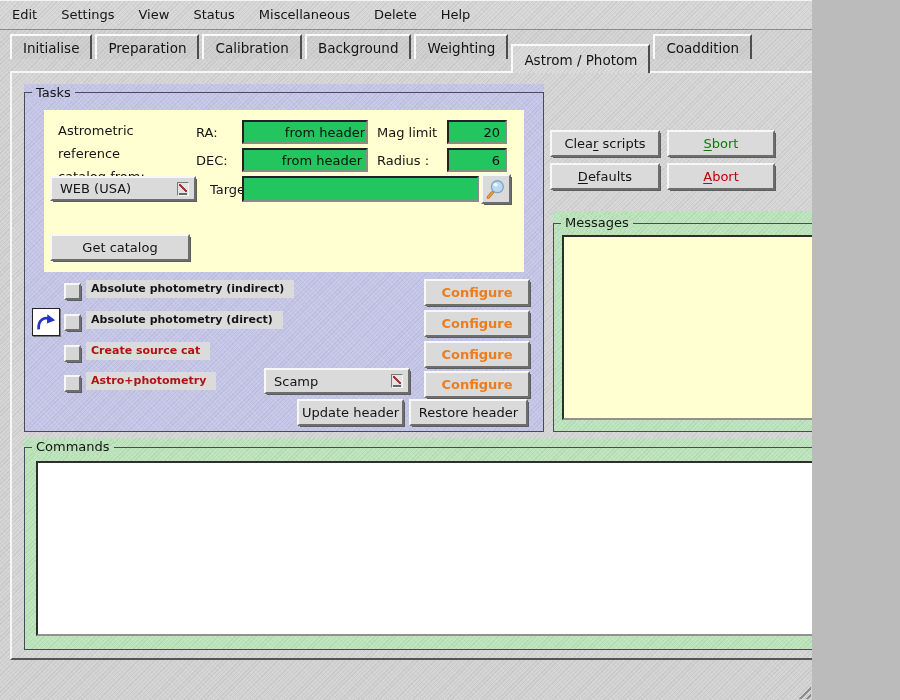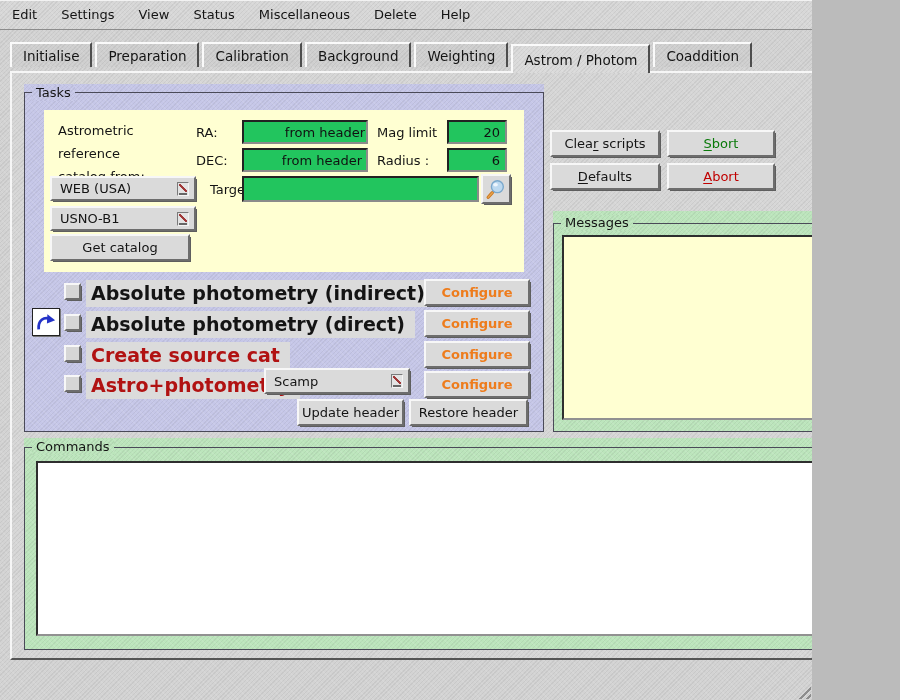--- a/index.html
+++ b/index.html
@@ -11,21 +11,21 @@
         repeating-linear-gradient(-45deg,rgba(70,70,70,.08) 0 1px,rgba(70,70,70,0) 1px 3px)}
 
   
   .menubar{position:absolute;left:0;top:0;width:900px;height:30px;background-color:#d7d7d7;
            border-bottom:1px solid #8c8c8c;box-shadow:inset 0 1px 0 #f2f2f2;
            display:flex;align-items:center}
   .mitem{padding:0 12px;white-space:nowrap}
 
   
   .tabbar{position:absolute;left:10px;top:44px;height:29px;display:flex;align-items:flex-end;z-index:6}
-  .tab{height:25px;margin-right:3px;margin-bottom:6px;padding:0 11px;display:flex;align-items:center;
+  .tab{height:25px;margin-right:3px;margin-bottom:14px;padding:0 11px;display:flex;align-items:center;
        background-color:#cfcfcf;border:2px solid;border-color:#fafafa #4d4d4d #4d4d4d #fafafa;
        border-bottom:none;white-space:nowrap;font-size:13.5px}
   .tab.active{height:29px;margin-bottom:0;background-color:#dadada;position:relative;z-index:7}
 
   .mainframe{position:absolute;left:10px;top:71px;width:880px;height:589px;background-color:#d6d6d6;
              border:2px solid;border-color:#f6f6f6 #555 #555 #f6f6f6}
 
   
   .gbox{position:absolute}
   .lav{background-color:#c6c7e8}
@@ -57,21 +57,21 @@
   .ind{position:absolute;right:5px;top:50%;transform:translateY(-50%);width:12px;height:14px;
        background:#e3e3e3;border:1px solid;border-color:#7a7a7a #f4f4f4 #f4f4f4 #7a7a7a}
   .ind::after{content:"";position:absolute;left:1px;top:1px;right:1px;bottom:3px;
        background:linear-gradient(to top right,transparent 42%,#a03838 42% 58%,transparent 58%)}
   .ind::before{content:"";position:absolute;left:1px;right:1px;bottom:0;height:2px;background:#666}
 
   .cb{position:absolute;width:17px;height:17px;background:#d6d6d6;border:2px solid;
       border-color:#f7f7f7 #6d6d6d #6d6d6d #f7f7f7;box-shadow:2px 2px 0 -1px #5e5e5e}
 
   .strip{position:absolute;background:#dbdbdb;padding:2px 10px 3px 5px;font-weight:700;
-         white-space:nowrap;font-size:19px}
+         white-space:nowrap;font-size:11px}
   .strip.red{color:#b11212}
 
   .sunkbox{position:absolute;border:2px solid;border-color:#2e2e2e #919191 #919191 #2e2e2e}
 
   .arrowbtn{position:absolute;width:28px;height:28px;background:#fff;border:1px solid #222;
             box-shadow:1px 1px 0 #777;display:flex;align-items:center;justify-content:center}
 
   
   .hawki{position:absolute;background:#a8f1c6;border:2px solid;border-color:#222 #8f8f8f #8f8f8f #222;
          display:flex;align-items:center;padding-left:4px;font-weight:700}
@@ -144,24 +144,20 @@
 
       <div class="btn" style="left:437px;top:64px;width:30px;height:30px">
         <svg width="22" height="22" viewBox="0 0 24 24">
           <line x1="8" y1="16" x2="3.5" y2="21" stroke="#c87820" stroke-width="3.6" stroke-linecap="round"></line>
           <line x1="8" y1="16" x2="3.5" y2="21" stroke="#e8a04a" stroke-width="1.6" stroke-linecap="round"></line>
           <circle cx="13.5" cy="9.5" r="6.5" fill="#bcd9f0" stroke="#7aa8cc" stroke-width="1.5"></circle>
           <ellipse cx="11.5" cy="7.3" rx="2.6" ry="1.9" fill="#eef6fd"></ellipse>
         </svg>
       </div>
 
-      <div class="opt" style="left:6px;top:96px;width:146px;height:25px">
-        <span>USNO-B1</span>
-        <span class="ind"></span>
-      </div>
 
       <div class="btn" style="left:6px;top:124px;width:140px;height:27px">Get catalog</div>
     </div>
 
     <div class="cb" style="left:40px;top:199px"></div>
     <span class="strip" style="left:62px;top:196px">Absolute photometry (indirect)</span>
     <div class="btn configure" style="left:400px;top:195px;width:106px;height:27px">Configure</div>
 
     <div class="arrowbtn" style="left:8px;top:224px">
       <svg width="22" height="22" viewBox="0 0 24 24">

